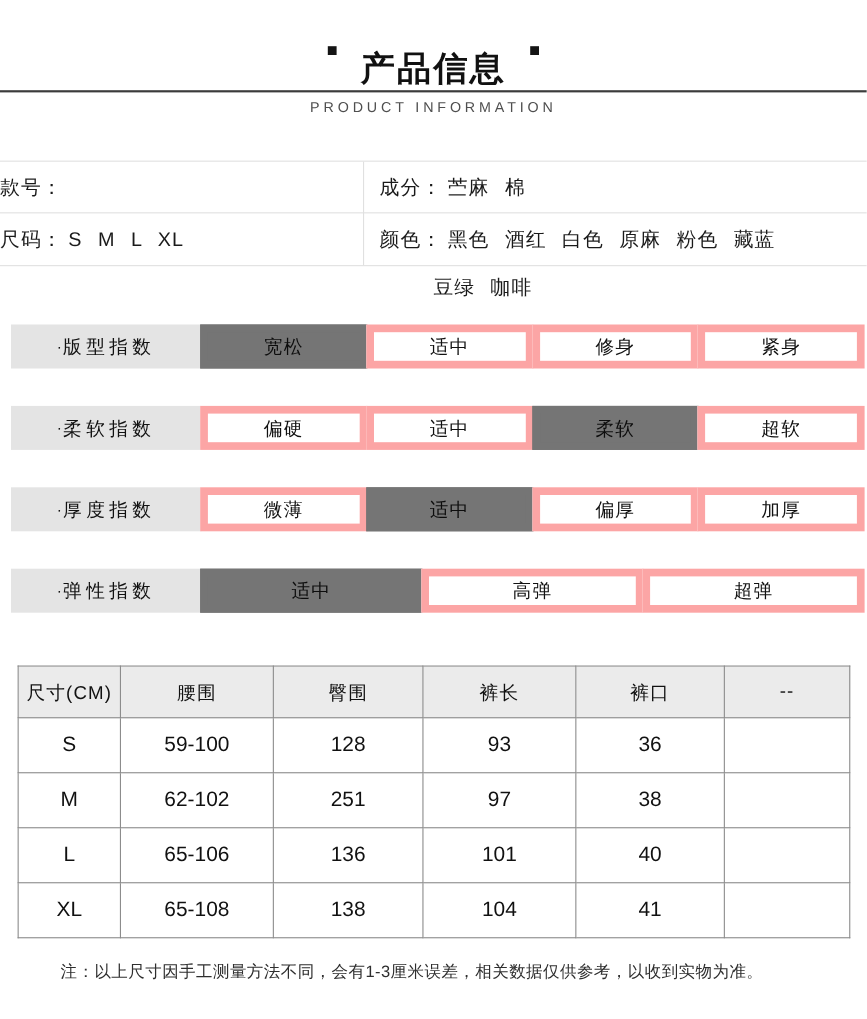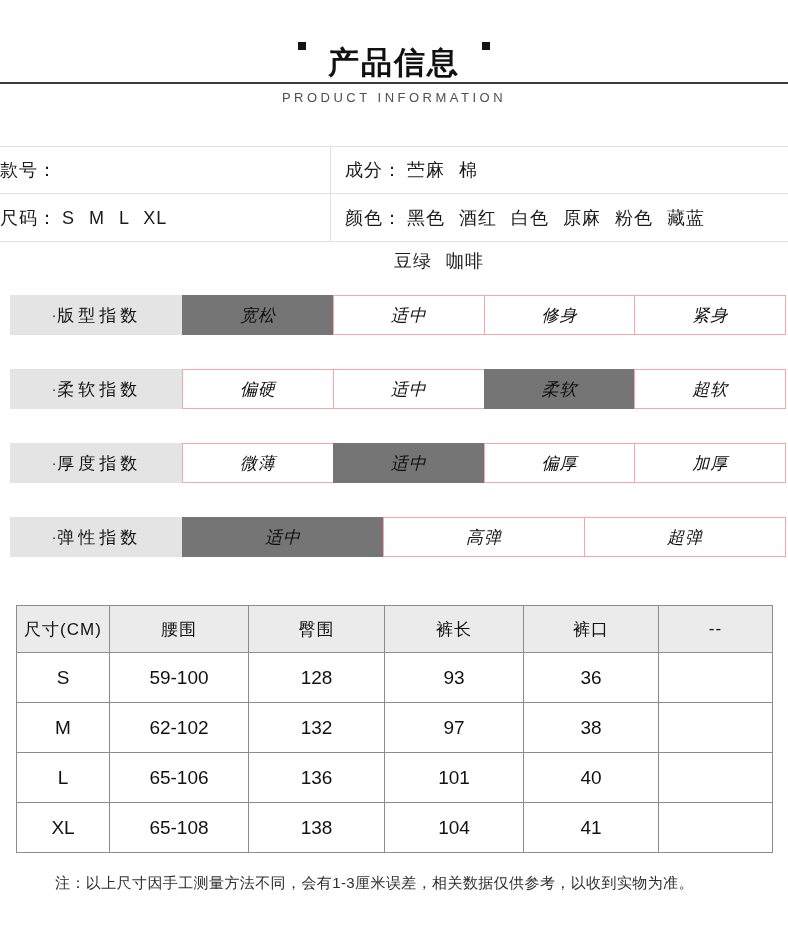--- a/index.html
+++ b/index.html
@@ -39,22 +39,22 @@
   .idx-row.r0{top:295px;}
   .idx-row.r1{top:369px;}
   .idx-row.r2{top:443px;}
   .idx-row.r3{top:517px;}
   .idx-label{
     width:173px;background:#e4e4e4;display:flex;align-items:center;justify-content:center;
     font-size:17px;letter-spacing:4px;color:#111;
   }
   .idx-bullet{font-size:14px;letter-spacing:0;margin-right:1px;}
   .idx-opt{
-    flex:1;background:#ffffff;border:1px solid #fca5a5;margin-left:-1px;box-sizing:border-box;
-    display:flex;align-items:center;justify-content:center;font-size:17px;letter-spacing:1px;color:#111;font-style:italic;
+    flex:1;background:#ffffff;border:7px solid #fca5a5;margin-left:-1px;box-sizing:border-box;
+    display:flex;align-items:center;justify-content:center;font-size:17px;letter-spacing:1px;color:#111;
   }
   .idx-opt.selected{background:#757575;border-color:#757575;color:#0d0d0d;}
   
   .size-table{
     position:absolute;top:605px;left:16px;border-collapse:collapse;table-layout:fixed;
   }
   .size-table td{
     border:1px solid #8c8c8c;text-align:center;vertical-align:middle;padding:0;
     color:#111;
   }
@@ -144,21 +144,21 @@
       <td>S</td>
       <td>59-100</td>
       <td>128</td>
       <td>93</td>
       <td>36</td>
       <td></td>
     </tr>
     <tr class="body-row">
       <td>M</td>
       <td>62-102</td>
-      <td>132</td>
+      <td>251</td>
       <td>97</td>
       <td>38</td>
       <td></td>
     </tr>
     <tr class="body-row">
       <td>L</td>
       <td>65-106</td>
       <td>136</td>
       <td>101</td>
       <td>40</td>

